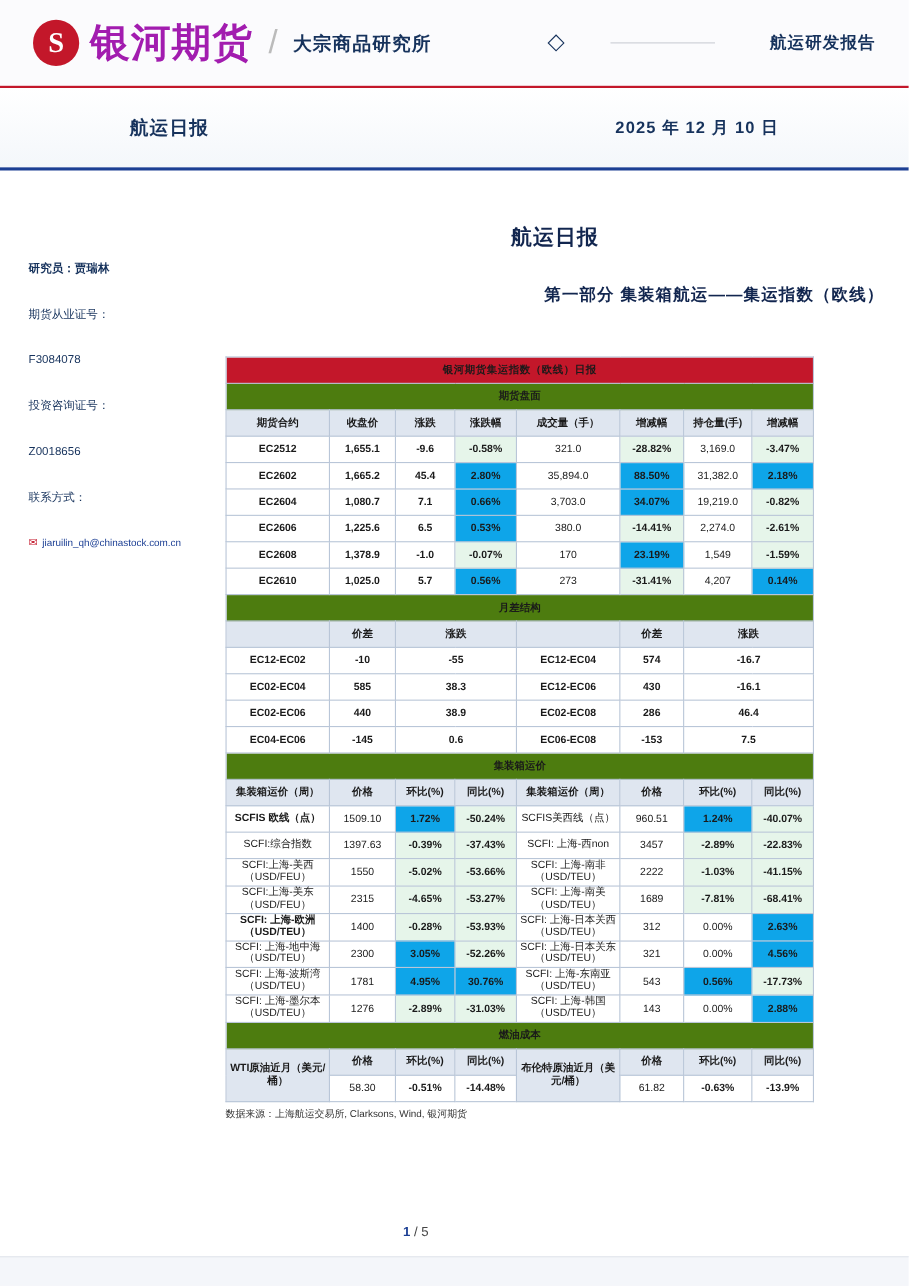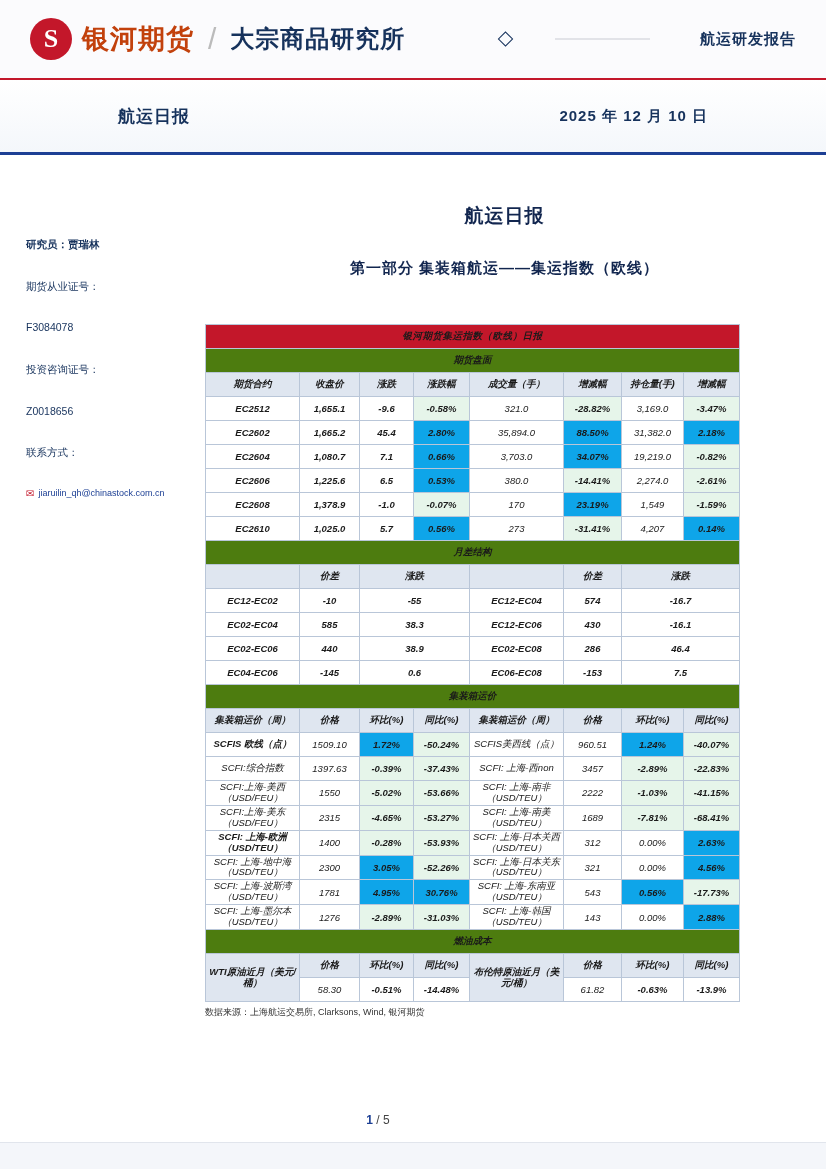--- a/index.html
+++ b/index.html
@@ -20,25 +20,25 @@
     display:flex;align-items:center;
   }
   .logo-wrap{display:flex;align-items:center;margin-left:30px;}
   .logo-mark{
     width:42px;height:42px;border-radius:50%;
     background:#c3172a;color:#fff;
     display:flex;align-items:center;justify-content:center;
     font-size:26px;font-weight:bold;font-family:"Liberation Serif",serif;
   }
   .logo-text{
-    margin-left:10px;font-size:27px;font-weight:bold;color:#c2410c;
+    margin-left:10px;font-size:36px;font-weight:bold;color:#a21caf;
     font-family:Liberation Serif, serif;letter-spacing:1px;
   }
   .logo-slash{margin:0 14px;font-size:30px;color:#bbb;font-weight:300;}
-  .dept{font-size:24px;font-weight:bold;color:#16325c;letter-spacing:1px;}
+  .dept{font-size:17px;font-weight:bold;color:#16325c;letter-spacing:1px;}
   .header-right{
     position:absolute;right:30px;top:50%;transform:translateY(-50%);
     display:flex;align-items:center;gap:36px;
   }
   .diamond{
     width:9px;height:9px;border:1.6px solid #16325c;transform:rotate(45deg);
     margin-right:8px;
   }
   .hr-line{width:95px;height:1px;background:#c9ccd4;margin-right:14px;}
   .report-type{font-size:15px;font-weight:bold;color:#16325c;letter-spacing:1px;}
@@ -73,29 +73,28 @@
   .mail{display:flex;align-items:flex-start;}
   .mail-icon{color:#c3172a;margin-right:4px;font-size:10px;line-height:1.3;}
   .mail-text{color:#1c3f94;font-size:9px;word-break:break-all;}
 
   .content{flex:1;padding:0 22px 0 0;box-sizing:border-box;position:relative;}
   .doc-title{
     text-align:center;font-size:19px;font-weight:bold;color:#12264f;
     margin-top:48px;letter-spacing:1px;
   }
   .doc-sub{
-    text-align:center;font-size:15px;font-weight:bold;color:#12264f;
+    text-align:right;font-size:15px;font-weight:bold;color:#12264f;
     margin-top:30px;letter-spacing:1px;
   }
 
   
   table.main{
     border-collapse:collapse;width:528px;margin:46px 0 0 0;
     table-layout:fixed;
-    font-style:italic;
   }
   table.main td,table.main th{
     border:1px solid #b9c6d8;
     text-align:center;vertical-align:middle;
     font-size:9.5px;height:21px;padding:1px 2px;
     color:#1a1a1a;
   }
   .tbl-title td{
     background:#c3172a;color:#fff;font-weight:bold;font-size:11px;height:24px;
     border:1px solid #c3172a;letter-spacing:.5px;

